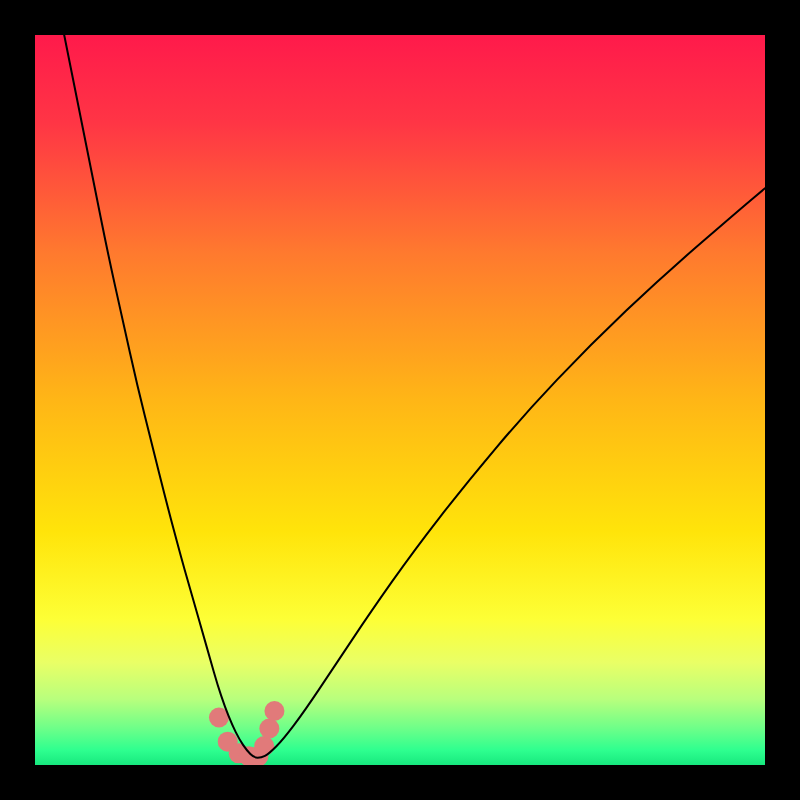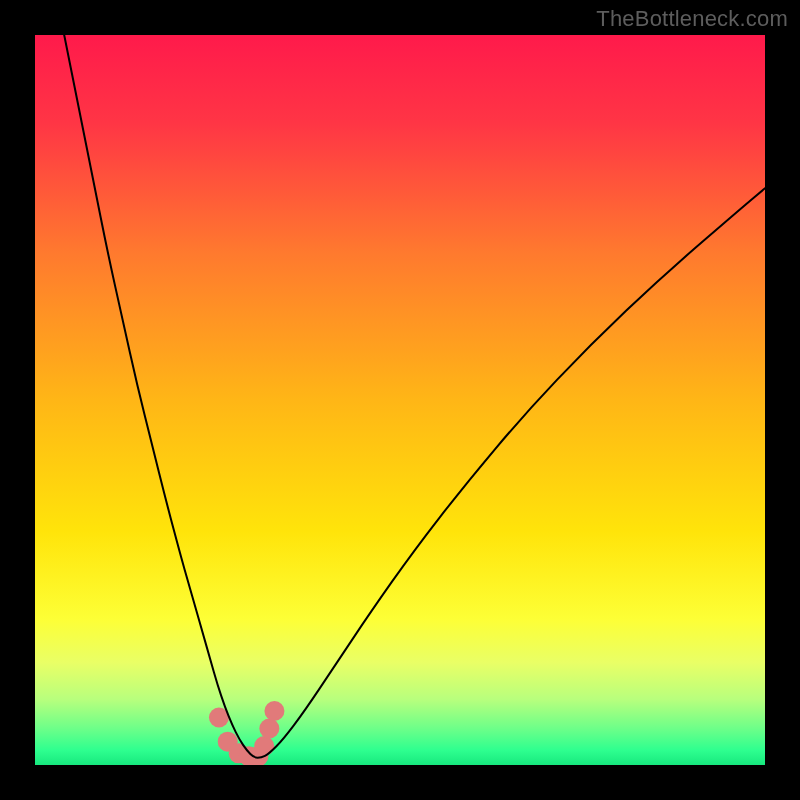--- a/index.html
+++ b/index.html
@@ -48,21 +48,20 @@
     color: #5d5d5d;
     font-size: 22px;
     font-weight: 500;
     letter-spacing: 0.2px;
   }
 </style>
 </head>
 <body>
 
 <div class="frame">
-  <div class="attribution">TheBottleneck.com</div>
   <div class="plot-area">
     <svg class="gradient" viewBox="0 0 730 730" preserveAspectRatio="none">
       <defs>
         <linearGradient id="bg-grad" x1="0" y1="0" x2="0" y2="1">
             <stop offset="0%" stop-color="#ff1a4b"></stop>
             <stop offset="12%" stop-color="#ff3545"></stop>
             <stop offset="30%" stop-color="#ff7a2e"></stop>
             <stop offset="50%" stop-color="#ffb616"></stop>
             <stop offset="68%" stop-color="#ffe40a"></stop>
             <stop offset="80%" stop-color="#fdff36"></stop>

